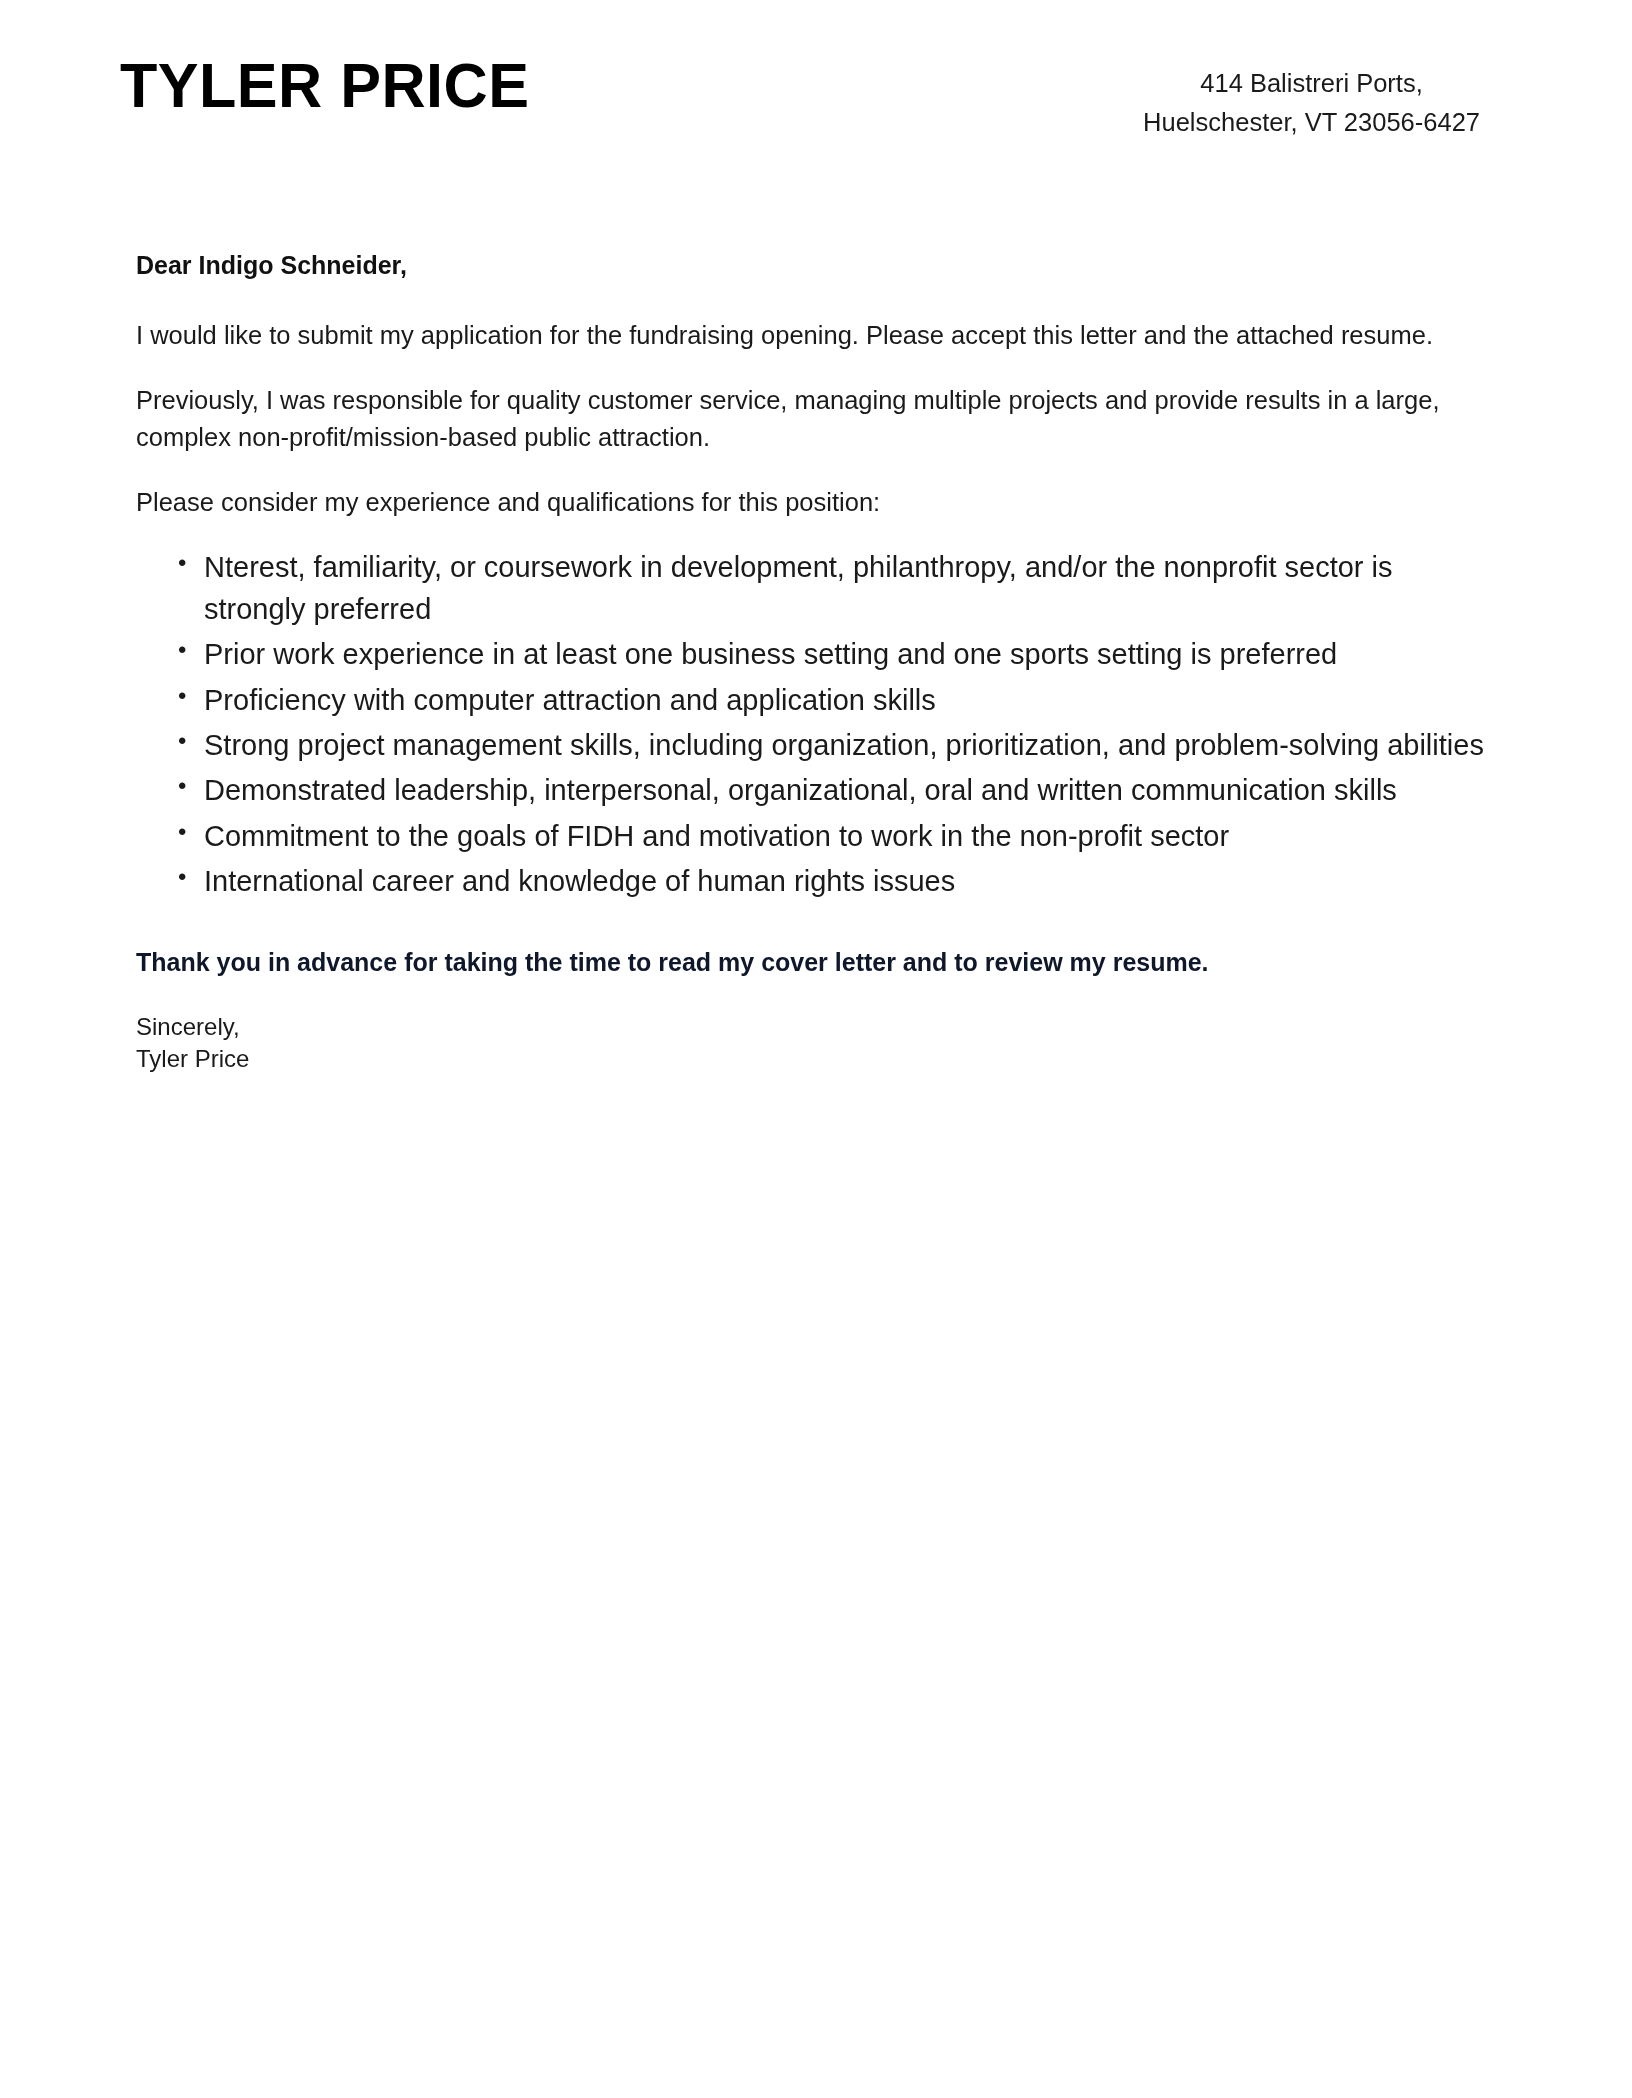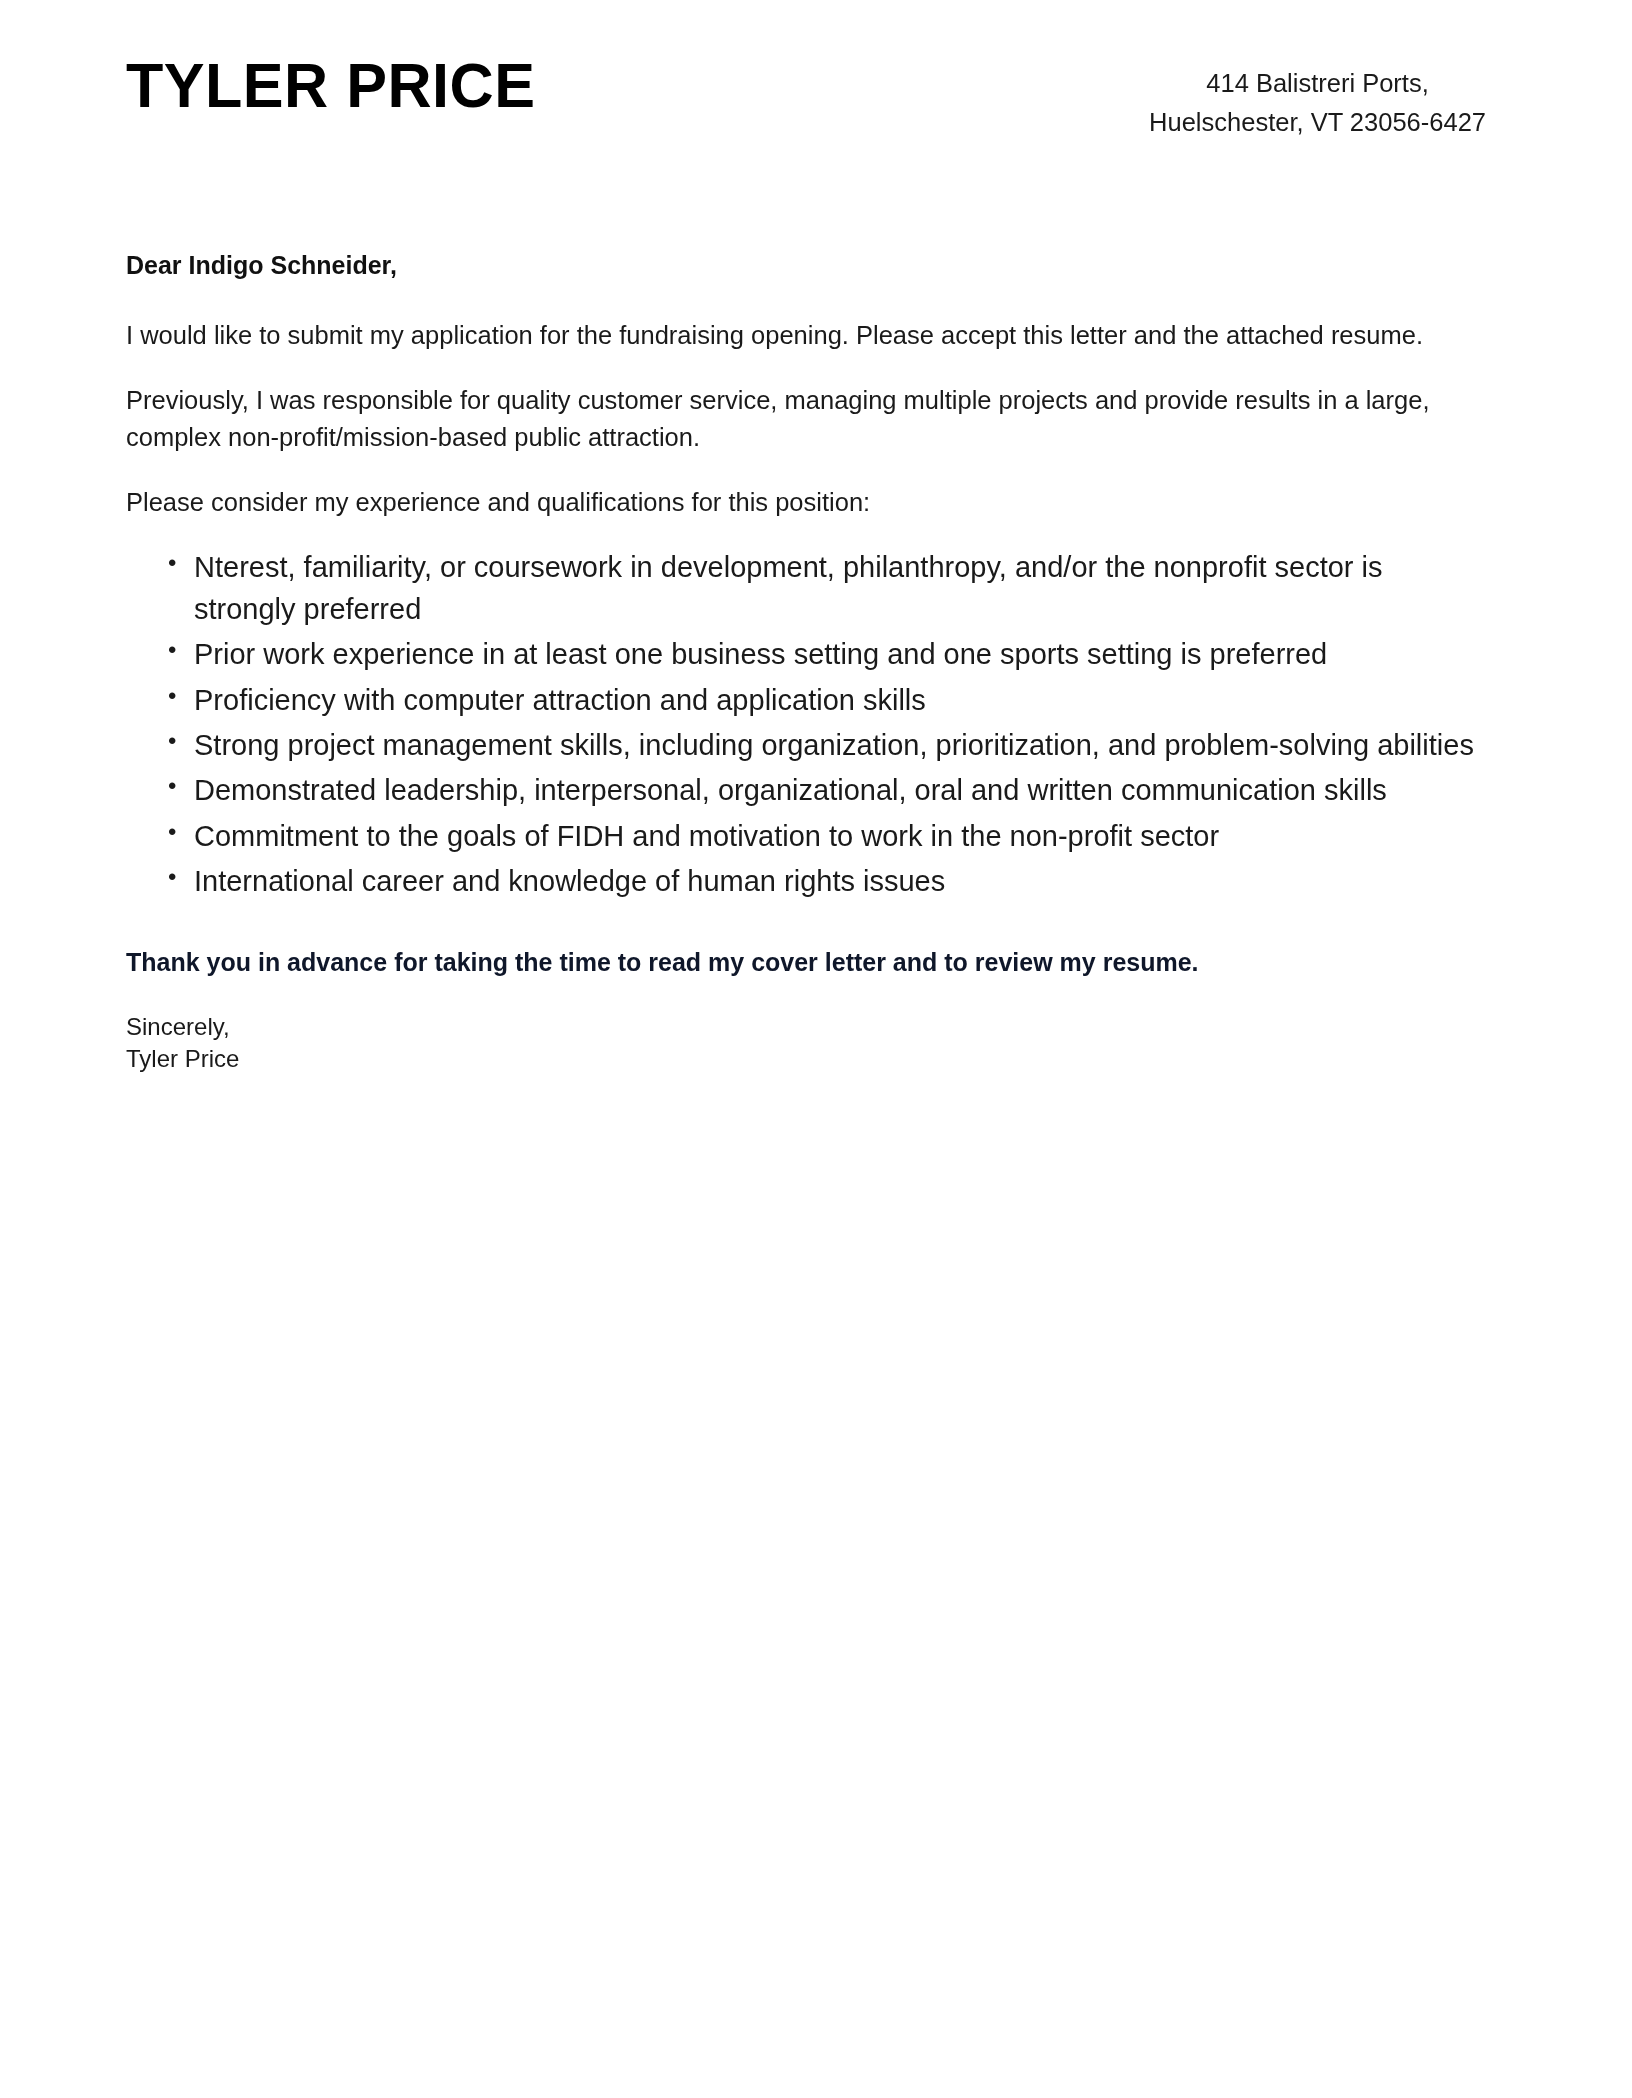--- a/index.html
+++ b/index.html
@@ -20,21 +20,21 @@
     width: 1632px;
     height: 2098px;
     background: #ffffff;
     box-sizing: border-box;
     padding: 0;
     overflow: hidden;
   }
 
   .sheet {
     position: absolute;
-    left: 126px;
+    left: 120px;
     top: 0;
     width: 1370px;
   }
 
   
   .letterhead {
     display: flex;
     align-items: flex-start;
     justify-content: space-between;
     padding-top: 52px;
@@ -67,20 +67,21 @@
     font-size: 25.5px;
     line-height: 1.52;
     color: #1a1a1a;
     white-space: nowrap;
   }
 
   
   .letter-body {
     margin-top: 105px;
     width: 1350px;
+    margin-left: 16px;
   }
 
   .salutation {
     font-size: 25px;
     font-weight: 700;
     line-height: 1.45;
     color: #111111;
     margin: 0 0 34px 0;
   }
 

